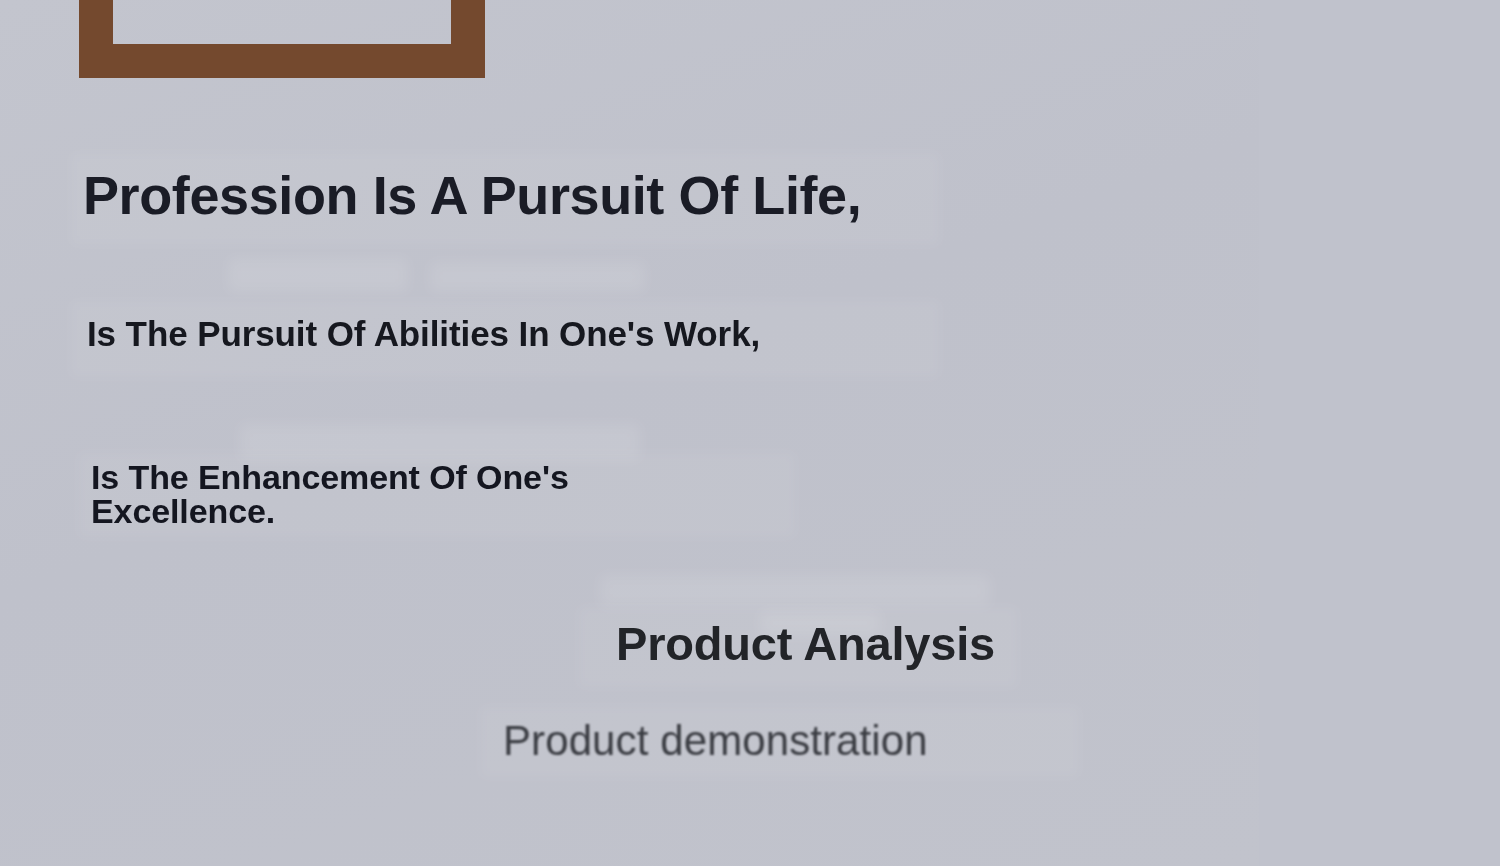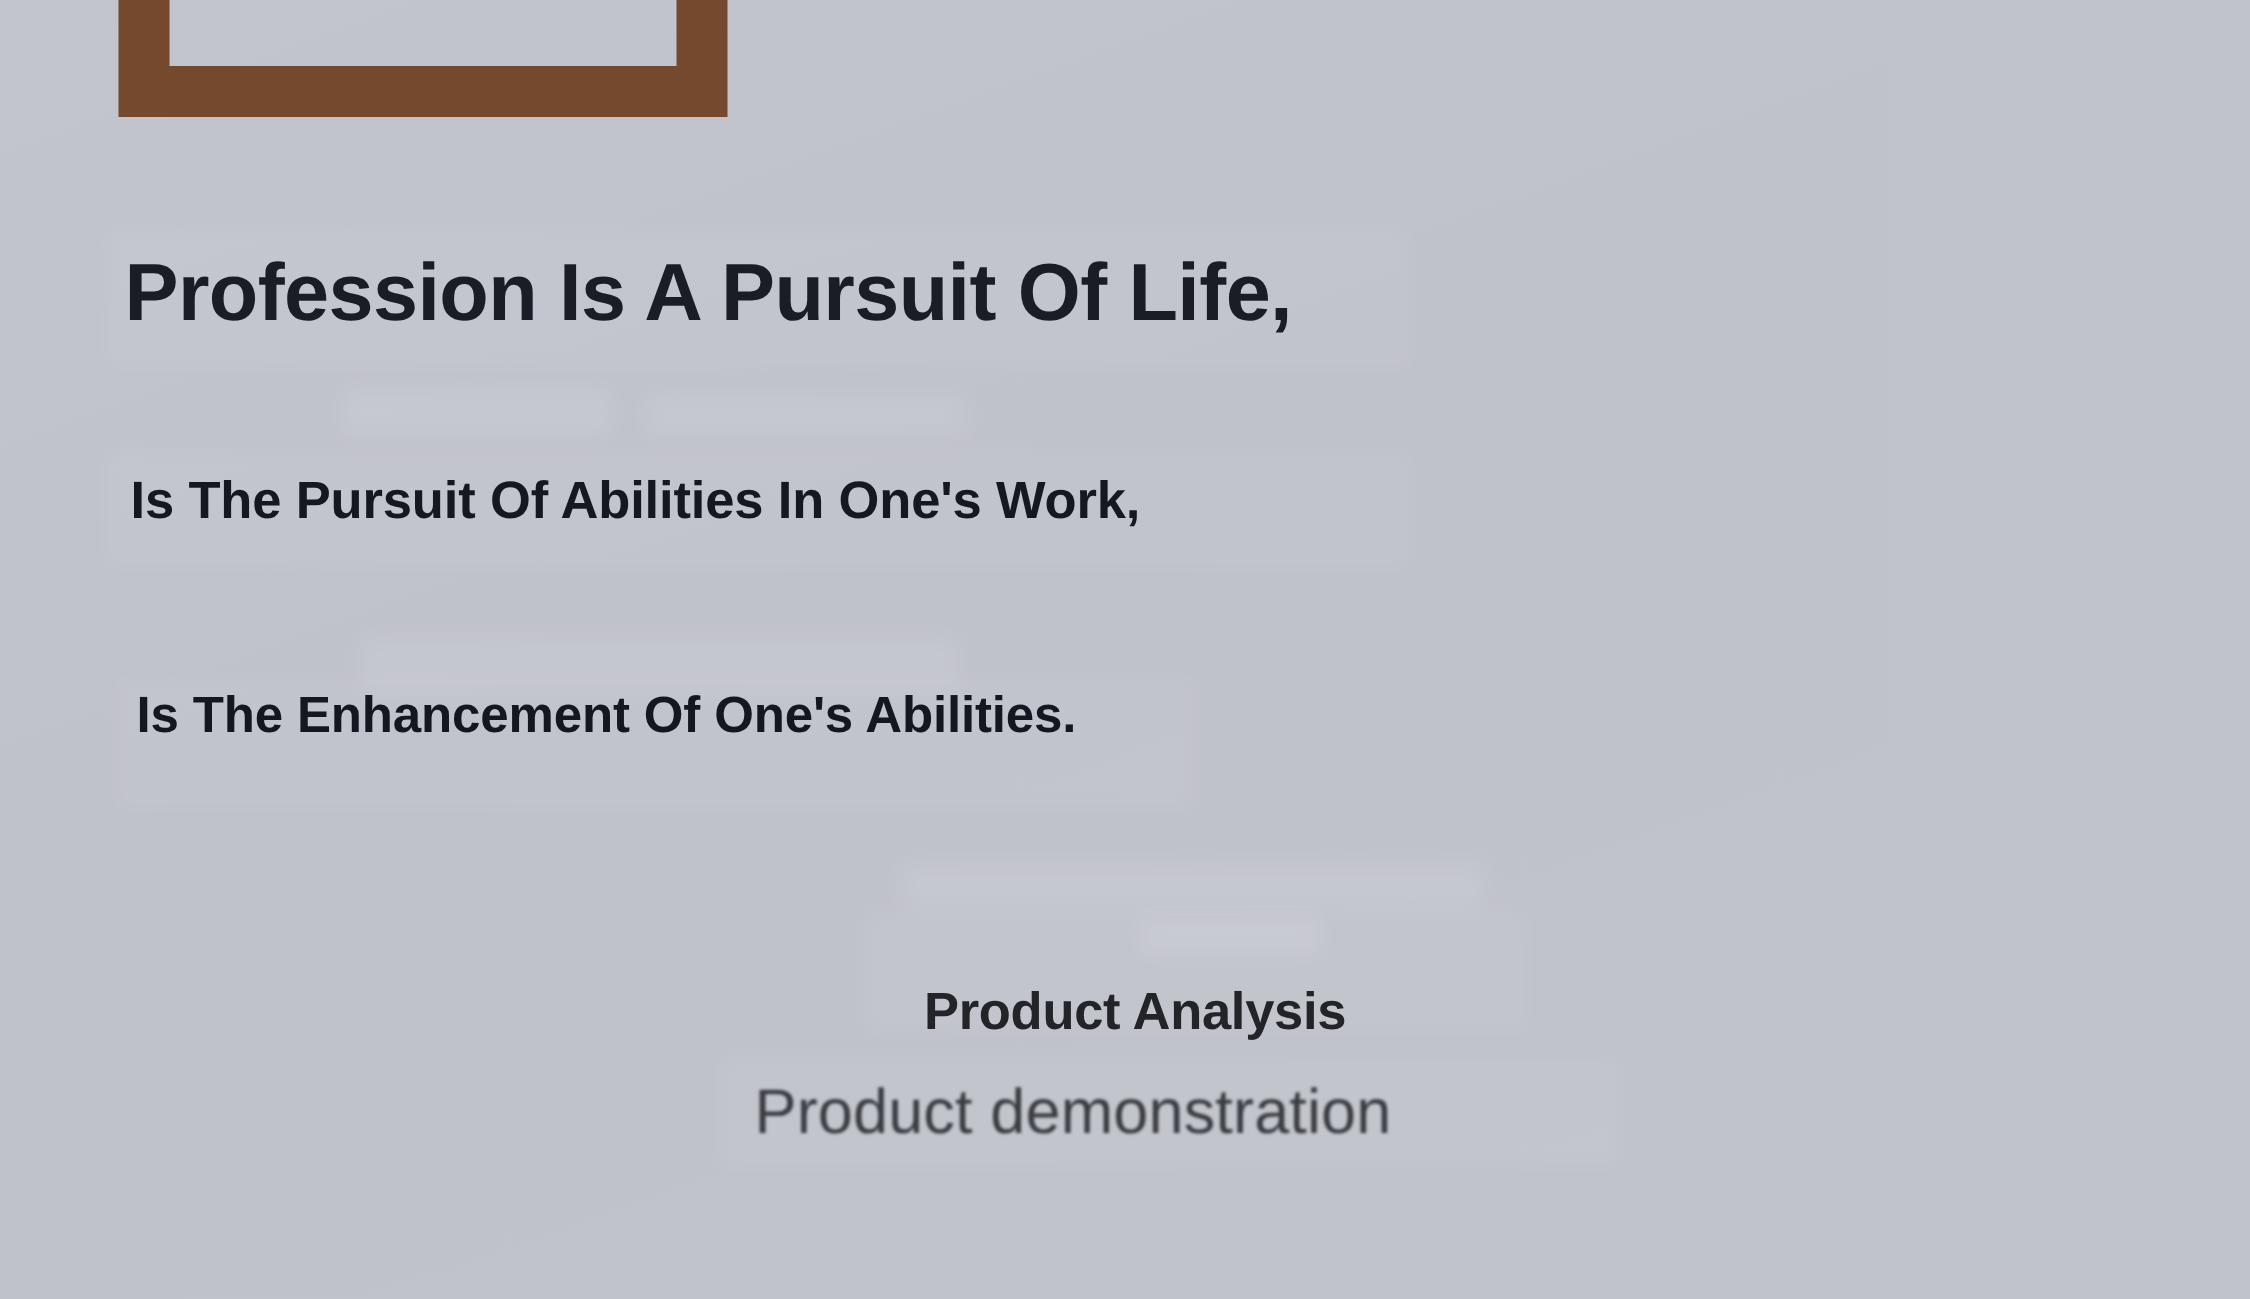--- a/index.html
+++ b/index.html
@@ -102,28 +102,27 @@
     letter-spacing: -0.1px;
     color: #141620;
     line-height: 0.99;
     filter: blur(0.35px);
   }
 
   .section-title {
     position: absolute;
     left: 616px;
     top: 618px;
-    font-size: 35px;
+    font-size: 47px;
     font-weight: 700;
     letter-spacing: -0.2px;
     color: #222428;
     white-space: nowrap;
     line-height: 1.1;
     filter: blur(0.4px);
-    margin-top: 38px;
   }
 
   .section-sub {
     position: absolute;
     left: 503px;
     top: 718px;
     font-size: 42px;
     font-weight: 400;
     letter-spacing: 0.1px;
     color: #3a3c42;
@@ -148,19 +147,19 @@
   <div class="plate plate-3"></div>
   <div class="plate plate-4"></div>
   <div class="plate plate-5"></div>
 
   <div id="frame"></div>
 
   <div class="headline-1">Profession Is A Pursuit Of Life,</div>
 
   <div class="headline-2">Is The Pursuit Of Abilities In One's Work,</div>
 
-  <div class="headline-3">Is The Enhancement Of One's Abilities.</div>
+  <div class="headline-3">Is The Enhancement Of One's Excellence.</div>
 
   <div class="section-title">Product Analysis</div>
 
   <div class="section-sub">Product demonstration</div>
 
 </div>
 
 </body></html>

